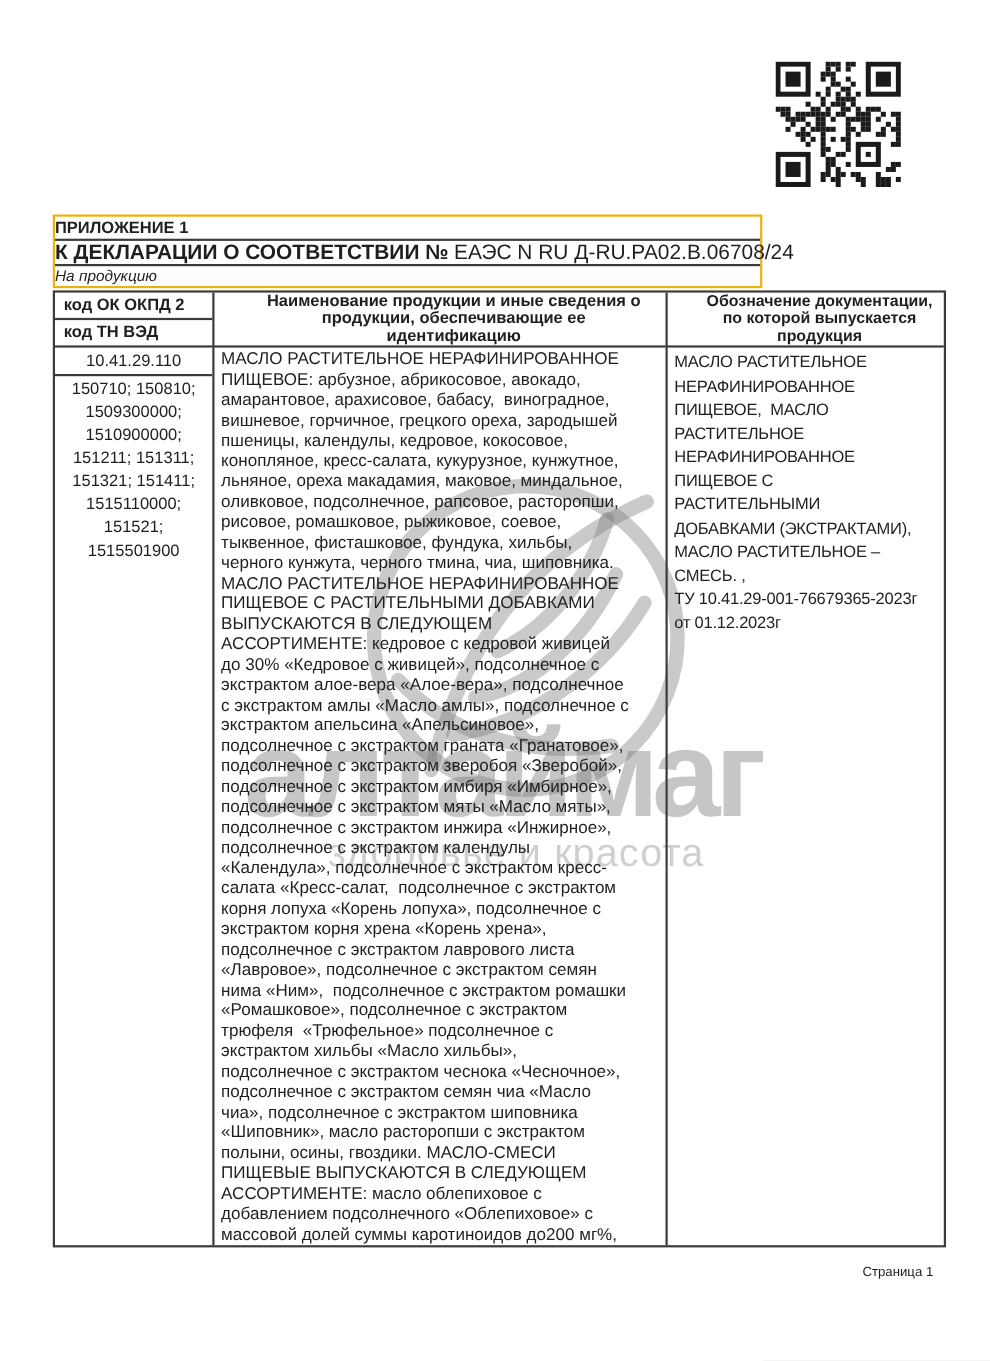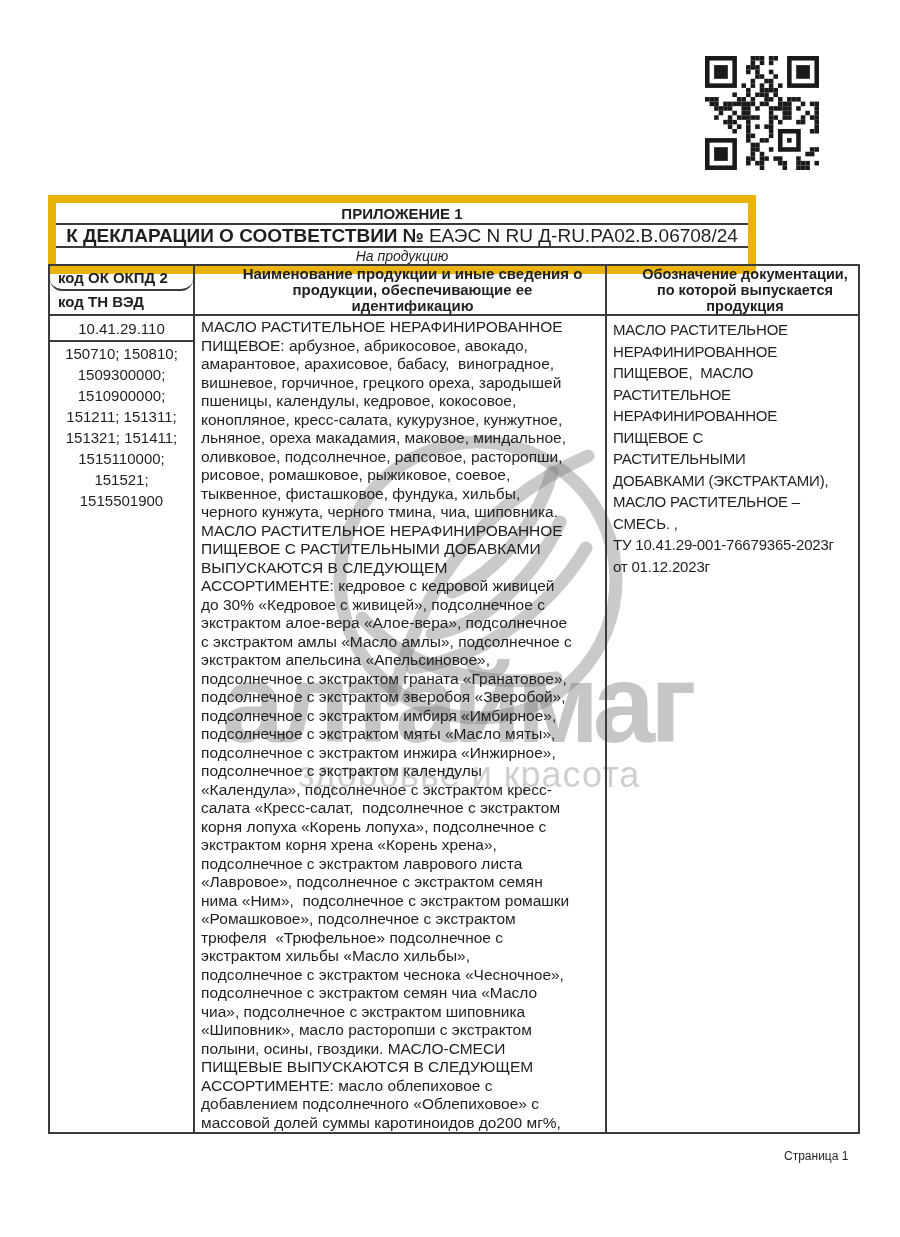--- a/index.html
+++ b/index.html
@@ -19,38 +19,38 @@
   }
   .wm-tag {
     position:absolute; left:298px; top:757px; z-index:0;
     font-size:36px; letter-spacing:1px; line-height:1;
     color:rgba(128,128,128,0.38); white-space:nowrap;
   }
   
   .qr { position:absolute; left:705px; top:56px; width:114px; height:114px; z-index:2; }
   
   .t-head {
-    position:absolute; left:48px; top:195px; width:708px; z-index:1;
-    border:8px solid #eab308; text-align:center; background:transparent;
+    position:absolute; left:48px; top:195px; width:645px; z-index:1;
+    border:2px solid #eab308; background:transparent;
   }
   .th-r1 { height:22px; line-height:21px; font-weight:bold; font-size:15px; border-bottom:2px solid #3b3b3b; }
   .th-r2 { height:23px; line-height:22px; font-size:19px; border-bottom:2px solid #3b3b3b; white-space:nowrap; }
   .th-r2 .b { font-weight:bold; margin-right:5px; }
   .th-r3 { height:18px; line-height:17px; font-size:14px;font-style:italic; }
   
   .t-main {
     position:absolute; left:48px; top:264px; width:812px; height:870px; z-index:1;
     border:2px solid #3b3b3b; display:grid;
     grid-template-columns:143px 412px 1fr;
     grid-template-rows:50px 1fr;
     background:transparent;
   }
   .hc { border-bottom:2px solid #3b3b3b; font-weight:bold; }
   .c1h { font-size:15px; }
-  .c1h-a { height:25px; line-height:24px; padding-left:8px; border-bottom:2px solid #3b3b3b;border-radius:12px; }
+  .c1h-a { height:25px; line-height:24px; padding-left:8px; border-bottom:2px solid #3b3b3b; }
   .c1h-b { height:23px; line-height:22px; padding-left:8px; }
   .c2h, .c3h {
     border-left:2px solid #3b3b3b; display:flex; align-items:center; justify-content:center;
     text-align:center; white-space:pre-wrap; font-size:15px; line-height:16px;padding-left:25px;
   }
   .c3h { font-size:14.5px; }
   .c1b { text-align:center; font-size:15px; overflow:hidden; }
   .okpd { height:26px; line-height:25px; border-bottom:2px solid #3b3b3b; }
   .tnved { padding-top:1px; line-height:21px; white-space:pre-wrap; }
   .c2b {

